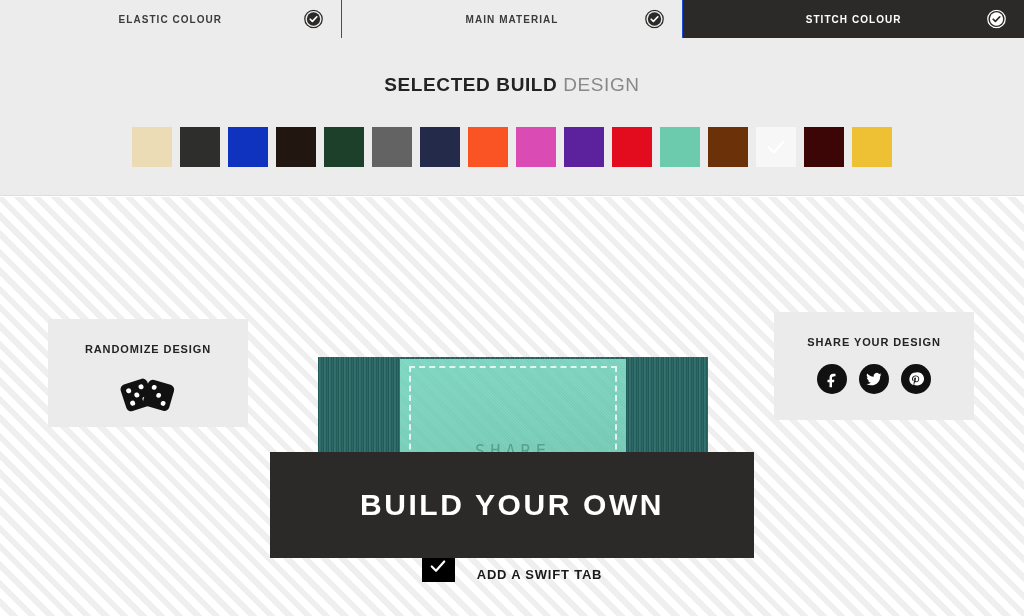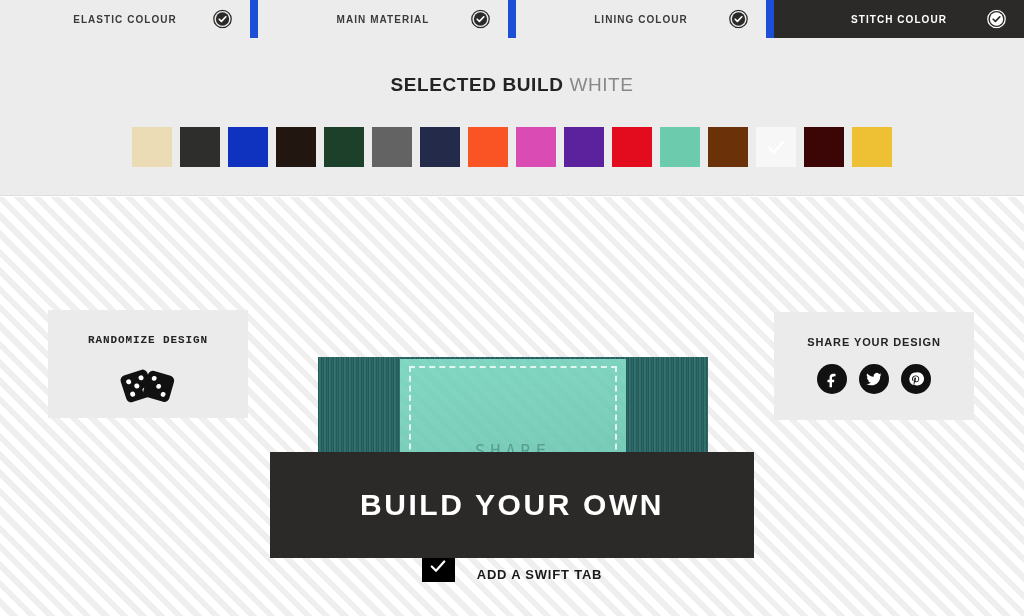--- a/index.html
+++ b/index.html
@@ -29,21 +29,21 @@
     background: #ffffff;
   }
   .tab {
     position: relative;
     flex: 1 1 0;
     height: 38px;
     background: #ececec;
     display: flex;
     align-items: center;
     justify-content: center;
-    border-right: 8px solid #1d4ed8;
+    border-right: 1px solid #1d4ed8;
   }
   .tab:last-child { border-right: none; }
   .tab.active { background: #2b2a28; }
 
   .tab-label {
     font-size: 10px;
     font-weight: bold;
     letter-spacing: 1.05px;
     color: #3b3b3b;
     text-transform: uppercase;
@@ -142,21 +142,21 @@
   }
 
   
   .side-panel {
     position: absolute;
     width: 200px;
     background: #ebebeb;
     text-align: center;
     padding-top: 24px;
   }
-  .side-panel.left  { left: 48px;  top: 113px; height: 108px; font-family: Liberation Mono, monospace; }
+  .side-panel.left  { left: 48px;  top: 122px; height: 108px; }
   .side-panel.right { left: 774px; top: 115px; height: 108px; }
 
   .side-title {
     font-size: 11px;
     font-weight: bold;
     letter-spacing: 0.9px;
     color: #232323;
     text-transform: uppercase;
   }
 
@@ -325,50 +325,40 @@
       <span class="tab-label">MAIN MATERIAL</span>
       <span class="tab-check">
         <svg viewBox="0 0 24 24">
           <circle cx="12" cy="12" r="11" fill="none" stroke="#2b2a28" stroke-width="1.6"></circle>
           <circle cx="12" cy="12" r="8.4" fill="#2b2a28"></circle>
           <path d="M7.8 12.3 L10.6 15 L16.2 9.2" fill="none" stroke="#ffffff" stroke-width="2.1" stroke-linecap="round" stroke-linejoin="round"></path>
         </svg>
       </span>
     </div>
 
-    <div class="tab">
-      <span class="tab-label">LINING COLOUR</span>
-      <span class="tab-check">
-        <svg viewBox="0 0 24 24">
-          <circle cx="12" cy="12" r="11" fill="none" stroke="#2b2a28" stroke-width="1.6"></circle>
-          <circle cx="12" cy="12" r="8.4" fill="#2b2a28"></circle>
-          <path d="M7.8 12.3 L10.6 15 L16.2 9.2" fill="none" stroke="#ffffff" stroke-width="2.1" stroke-linecap="round" stroke-linejoin="round"></path>
-        </svg>
-      </span>
-    </div>
 
     <div class="tab active">
       <span class="tab-label">STITCH COLOUR</span>
       <span class="tab-check">
         <svg viewBox="0 0 24 24">
           <circle cx="12" cy="12" r="11" fill="none" stroke="#ffffff" stroke-width="1.6"></circle>
           <circle cx="12" cy="12" r="8.4" fill="#ffffff"></circle>
           <path d="M7.8 12.3 L10.6 15 L16.2 9.2" fill="none" stroke="#2b2a28" stroke-width="2.1" stroke-linecap="round" stroke-linejoin="round"></path>
         </svg>
       </span>
       <span class="tab-arrow"></span>
     </div>
 
   </div>
 
   <div class="selector">
 
     <div class="selected-title">
       <span class="strong">SELECTED BUILD</span>
-      <span class="light">WHITE</span>
+      <span class="light">DESIGN</span>
     </div>
 
     <div class="swatches">
 
       <div class="swatch" style="background:#ecdcb6">
         
       </div>
 
       <div class="swatch" style="background:#2e2e2d">
         

